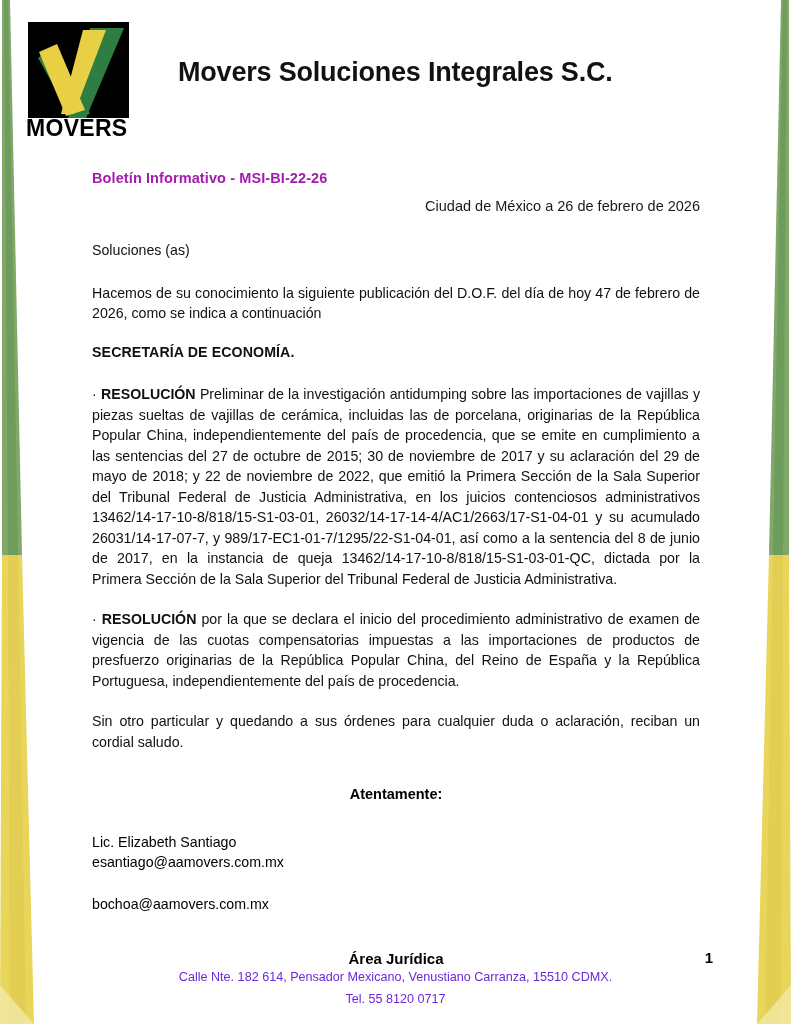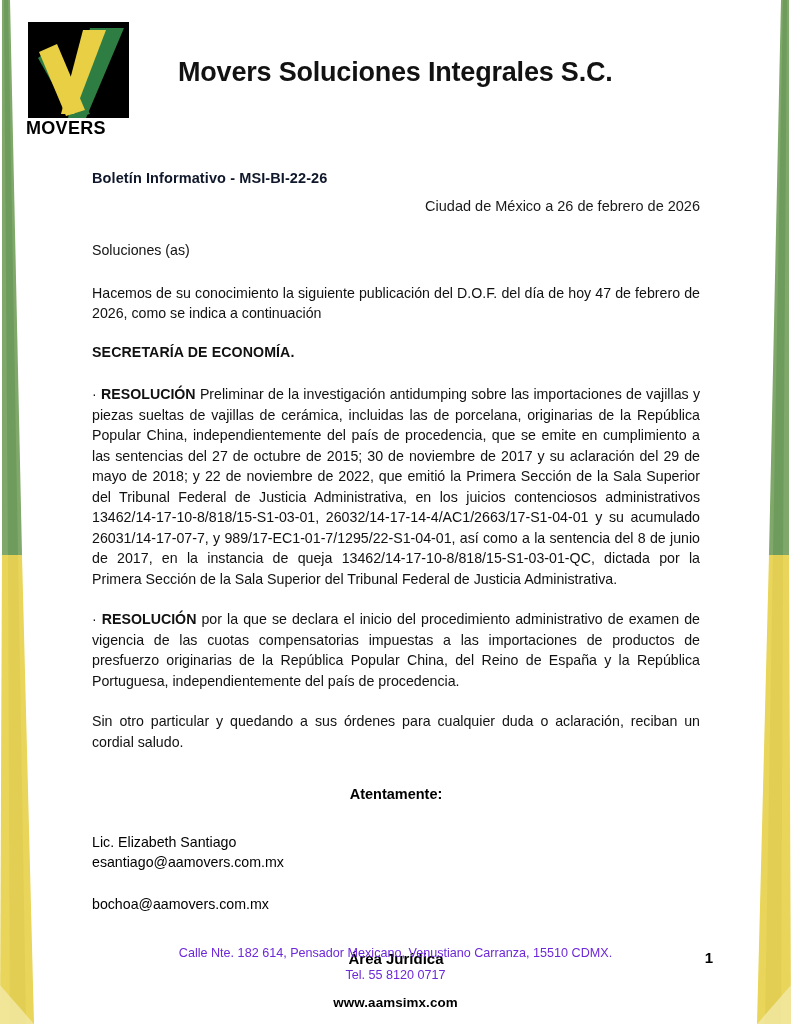--- a/index.html
+++ b/index.html
@@ -37,21 +37,21 @@
     height: 96px;
     background: #000000;
   }
   .logo-word {
     position: absolute;
     left: 26px;
     top: 116px;
     width: 105px;
     height: 24px;
     font-weight: bold;
-    font-size: 18px;
+    font-size: 23px;
     letter-spacing: 0.3px;
     color: #000000;
     line-height: 24px;
   }
 
   
   .doc-title {
     position: absolute;
     left: 178px;
     top: 57px;
@@ -64,21 +64,21 @@
 
   
   .body-area {
     position: absolute;
     left: 92px;
     top: 170px;
     width: 608px;
   }
 
   .bulletin {
-    color: #0f172a;
+    color: #a21caf;
     font-weight: bold;
     font-size: 14.5px;
     letter-spacing: 0.1px;
     margin: 0 0 12px 0;
   }
   .cityline {
     text-align: right;
     font-size: 14.5px;
     margin: 0 0 26px 0;
     color: #1a1a1a;
@@ -217,18 +217,17 @@
     <div class="sig-block">
       <div>bochoa@aamovers.com.mx</div>
     </div>
 
     <p class="area-juridica">Área Jurídica</p>
   </div>
 
   <div class="footer">
     <p class="foot-addr">Calle Nte. 182 614, Pensador Mexicano, Venustiano Carranza, 15510 CDMX.</p>
     <p class="foot-addr">Tel. 55 8120 0717</p>
-    <p class="foot-web">www.aamsimx.com</p>
   </div>
 
   <div class="page-num">1</div>
 
 </div>
 
 </body></html>

